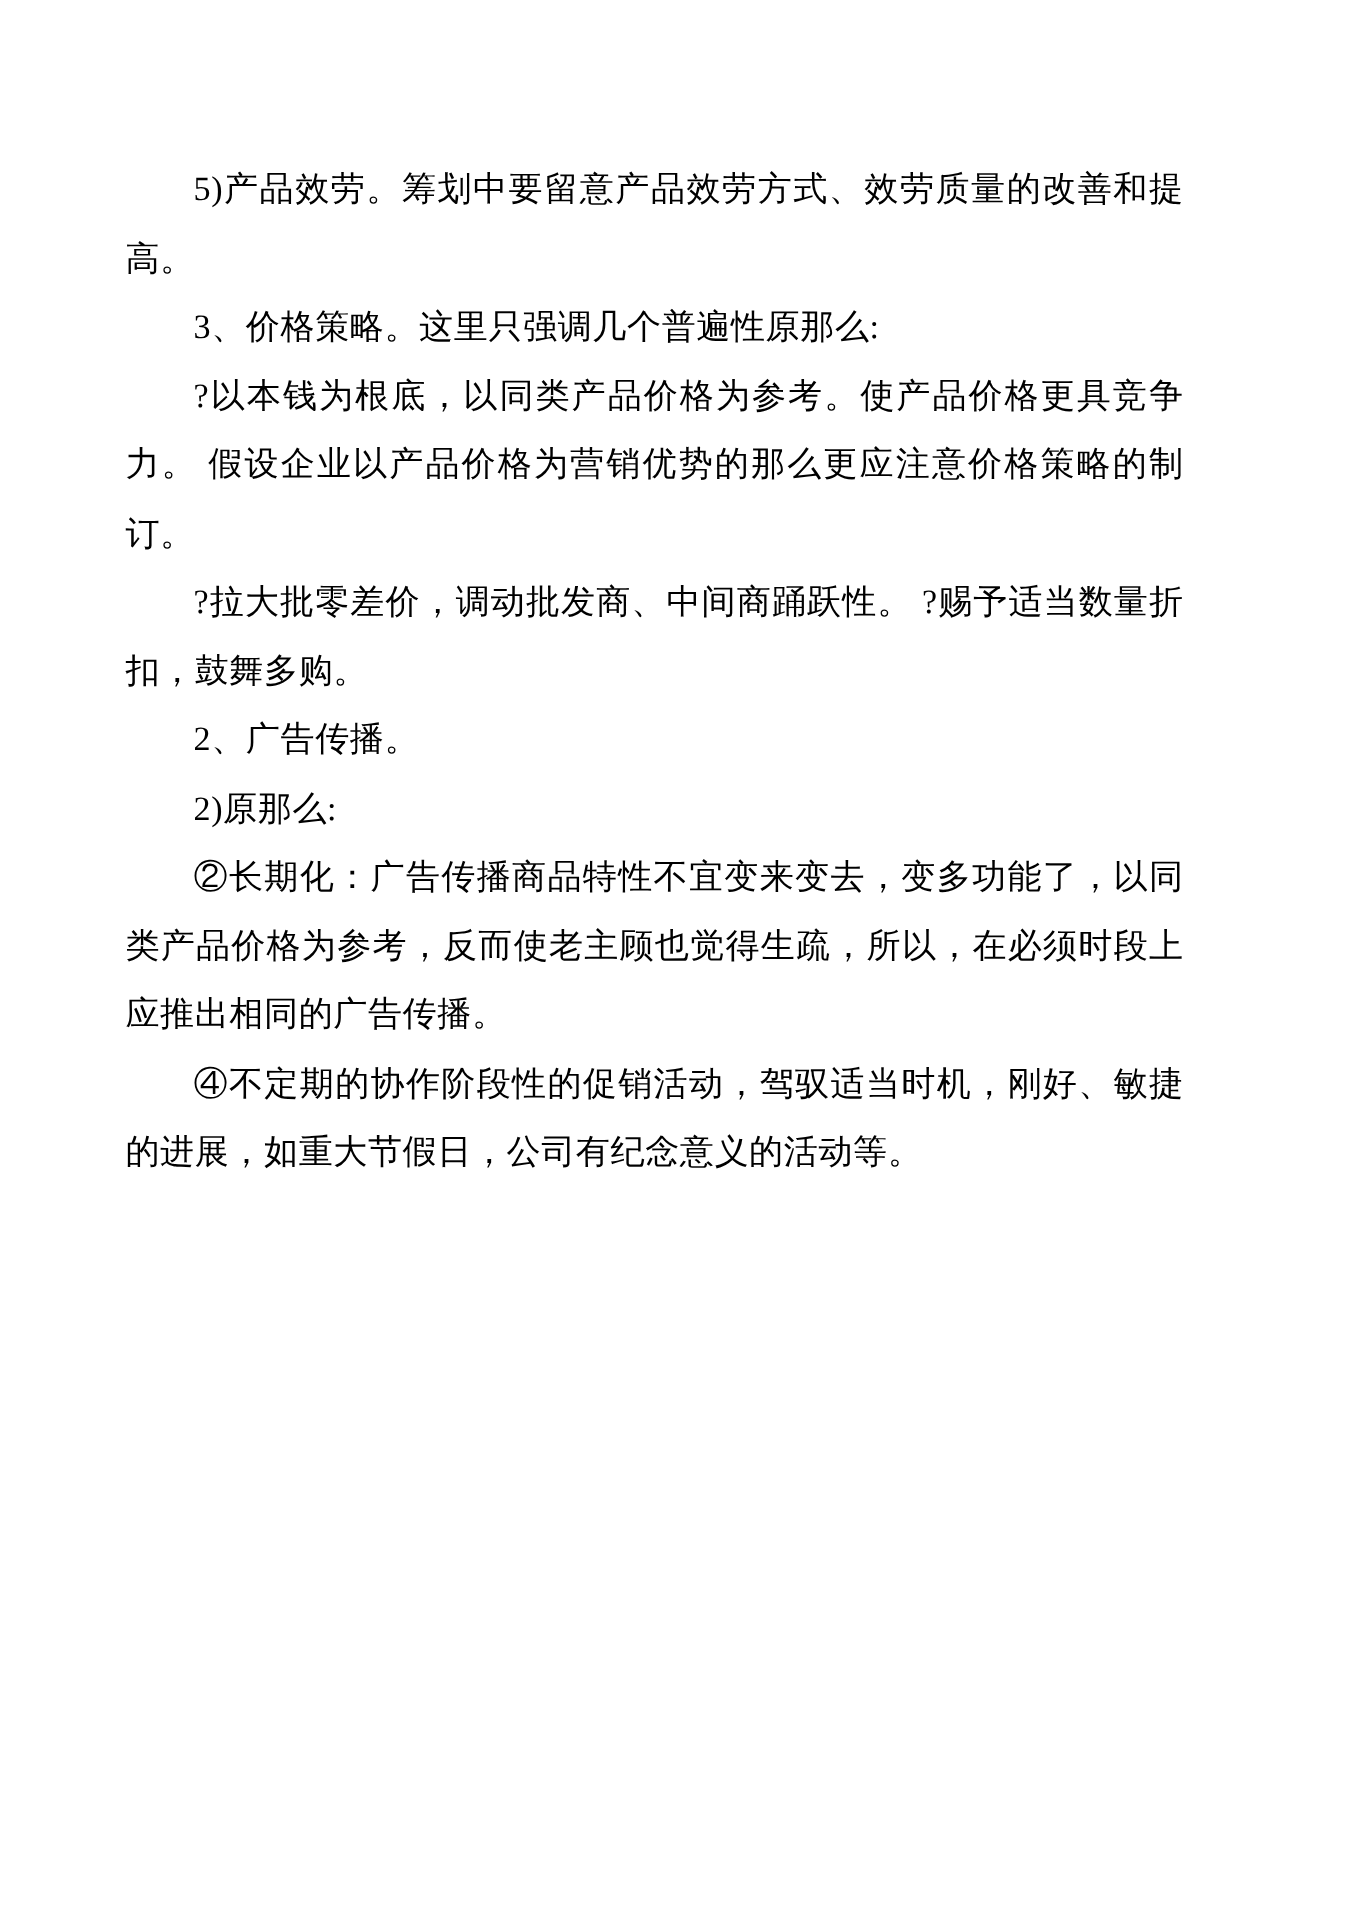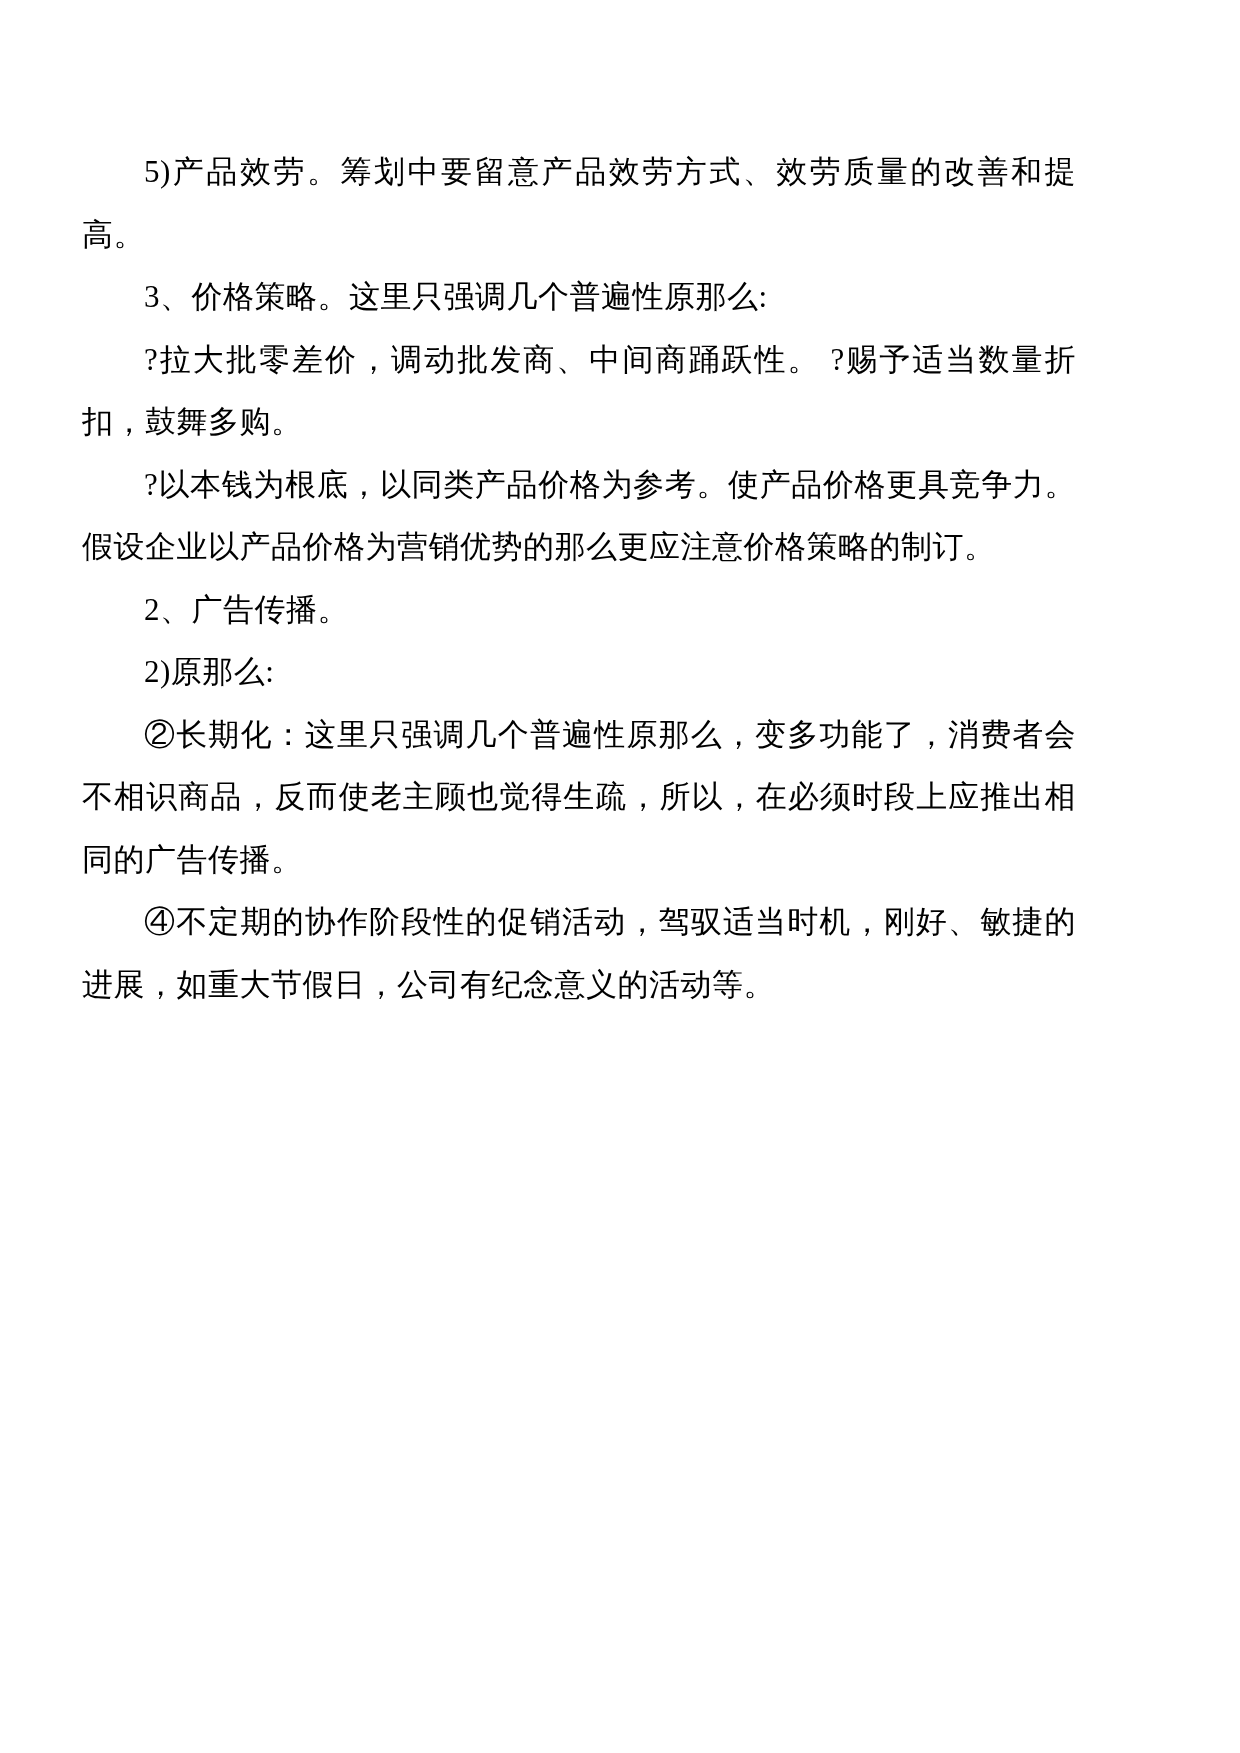--- a/index.html
+++ b/index.html
@@ -6,21 +6,21 @@
     margin: 0;
     padding: 0;
     background: #ffffff;
   }
   .page {
     position: relative;
     width: 1240px;
     height: 1753px;
     background: #ffffff;
     box-sizing: border-box;
-    padding: 141px 164px 0 82px;
+    padding: 141px 164px 0 114px;
     overflow: hidden;
   }
   .doc-body p.para {
     margin: 0;
     font-family: "Liberation Serif", "DejaVu Serif", serif;
     font-size: 31px;
     line-height: 62.5px;
     color: #000000;
     text-align: justify;
     text-indent: 2em;
@@ -28,20 +28,20 @@
     word-break: break-all;
   }
 </style>
 </head>
 <body>
 
 <div class="page">
   <div class="doc-body">
       <p class="para">5)产品效劳。筹划中要留意产品效劳方式、效劳质量的改善和提高。</p>
       <p class="para">3、价格策略。这里只强调几个普遍性原那么:</p>
+      <p class="para">?以本钱为根底，以同类产品价格为参考。使产品价格更具竞争力。 假设企业以产品价格为营销优势的那么更应注意价格策略的制订。</p>
       <p class="para">?拉大批零差价，调动批发商、中间商踊跃性。 ?赐予适当数量折扣，鼓舞多购。</p>
-      <p class="para">?以本钱为根底，以同类产品价格为参考。使产品价格更具竞争力。 假设企业以产品价格为营销优势的那么更应注意价格策略的制订。</p>
       <p class="para">2、广告传播。</p>
       <p class="para">2)原那么:</p>
-      <p class="para">②长期化：这里只强调几个普遍性原那么，变多功能了，消费者会不相识商品，反而使老主顾也觉得生疏，所以，在必须时段上应推出相同的广告传播。</p>
+      <p class="para">②长期化：广告传播商品特性不宜变来变去，变多功能了，以同类产品价格为参考，反而使老主顾也觉得生疏，所以，在必须时段上应推出相同的广告传播。</p>
       <p class="para">④不定期的协作阶段性的促销活动，驾驭适当时机，刚好、敏捷的进展，如重大节假日，公司有纪念意义的活动等。</p>
     </div>
 </div>
 
 </body></html>

